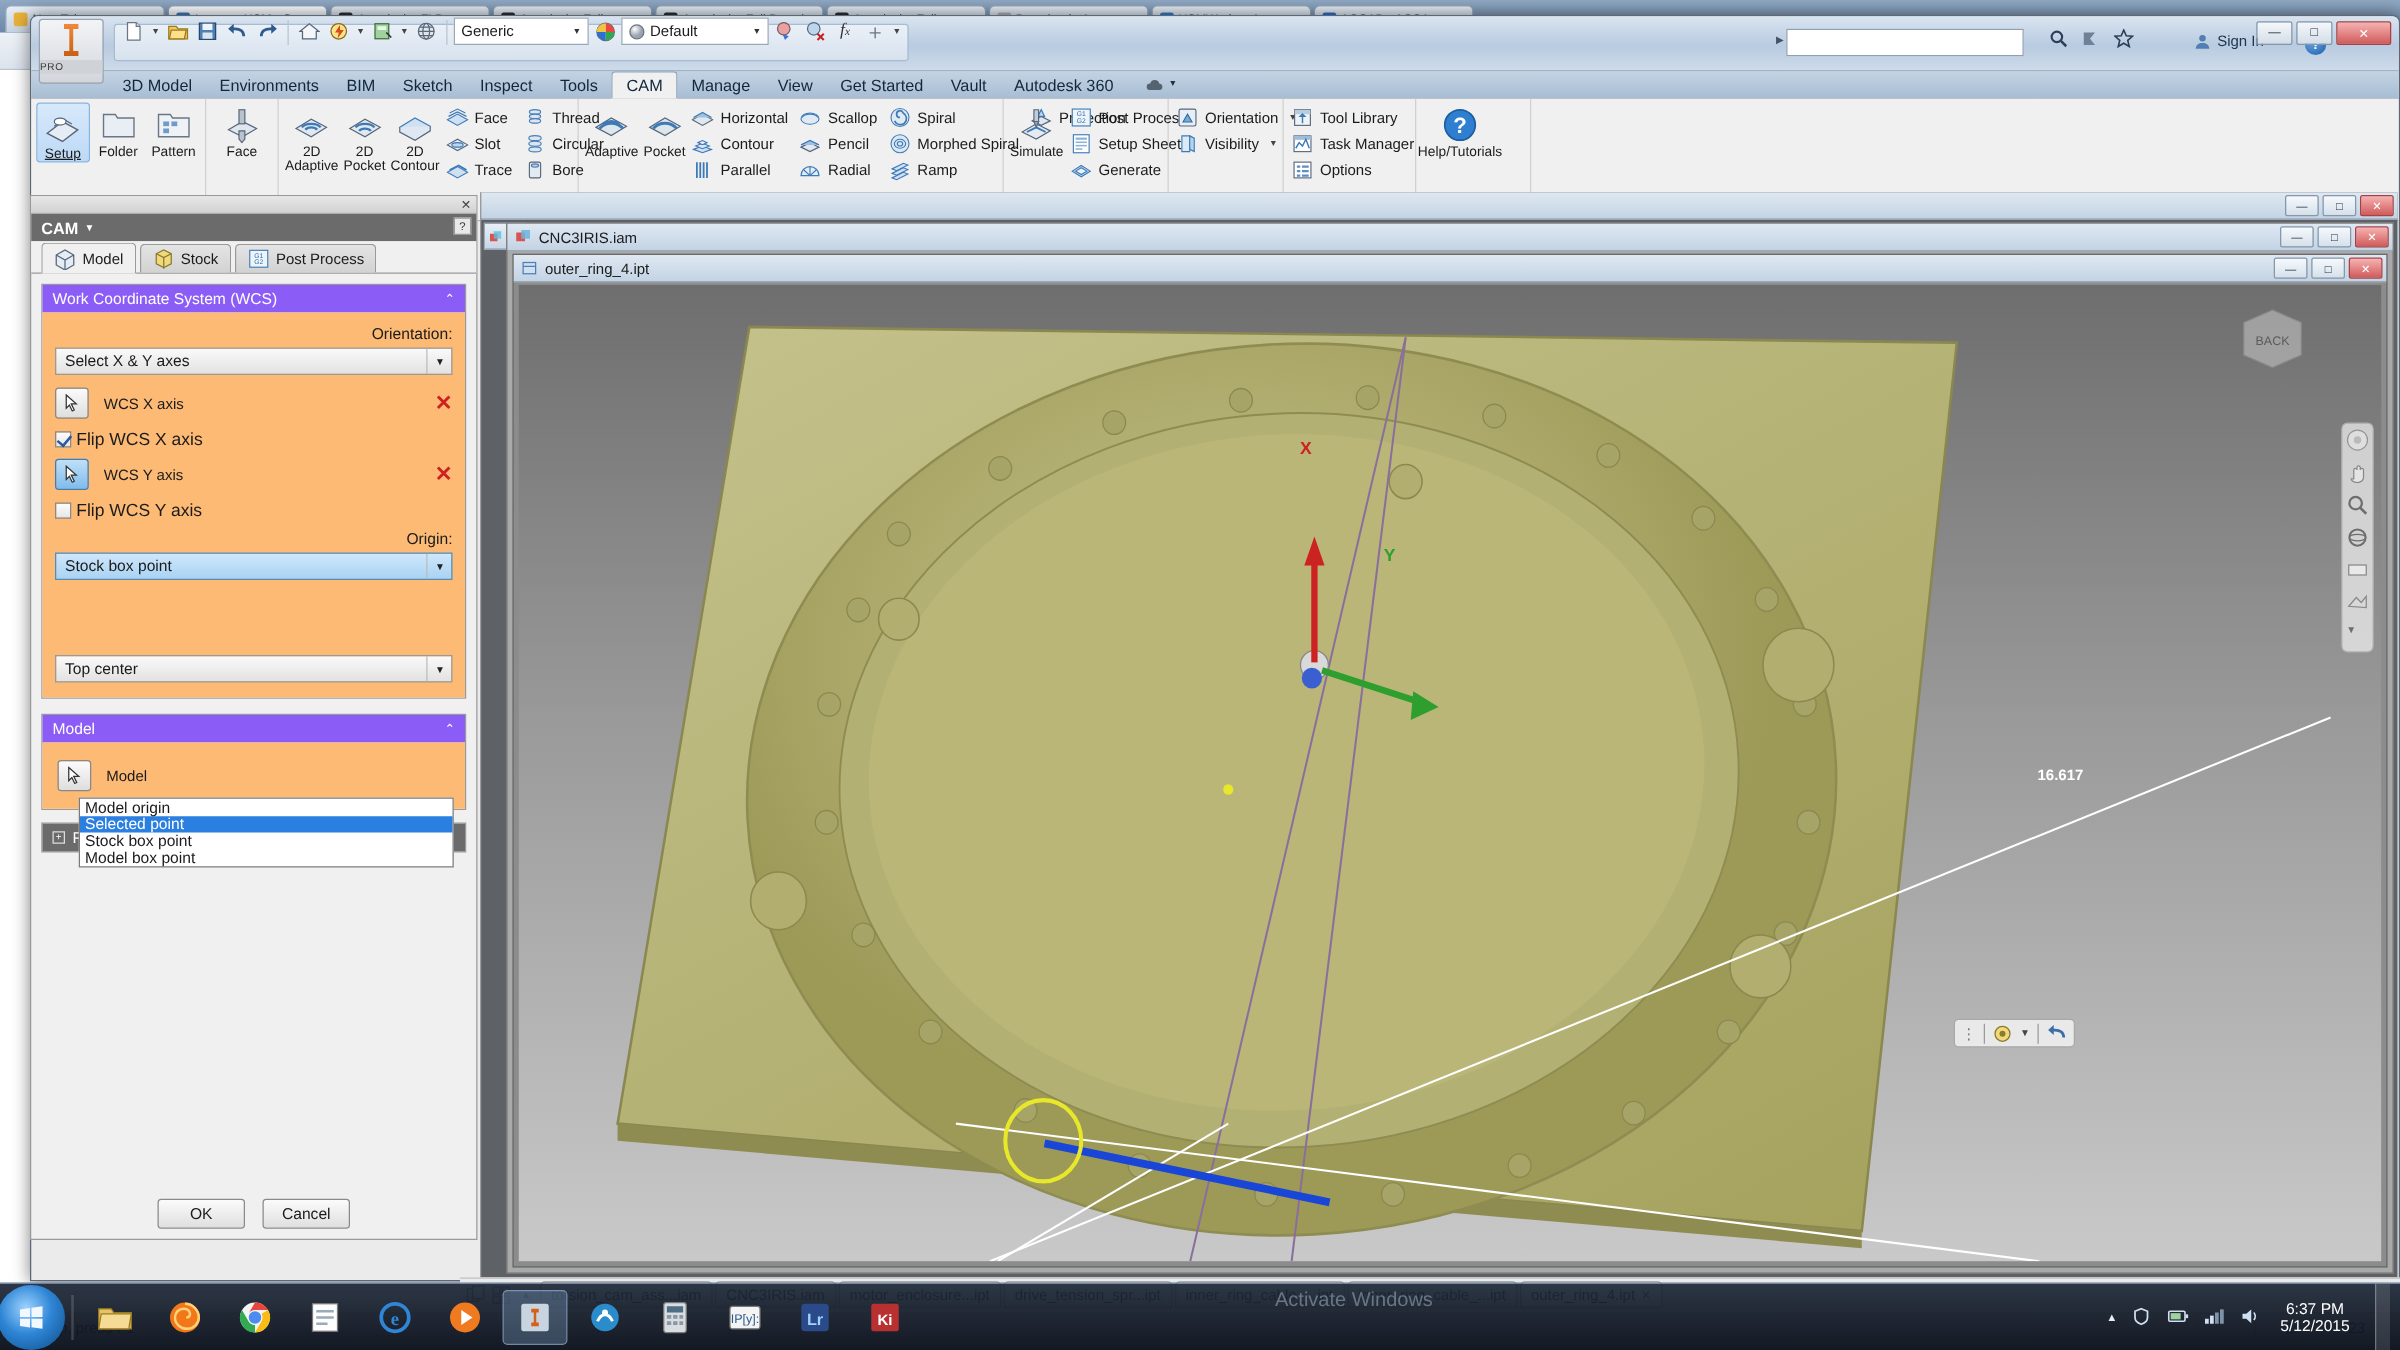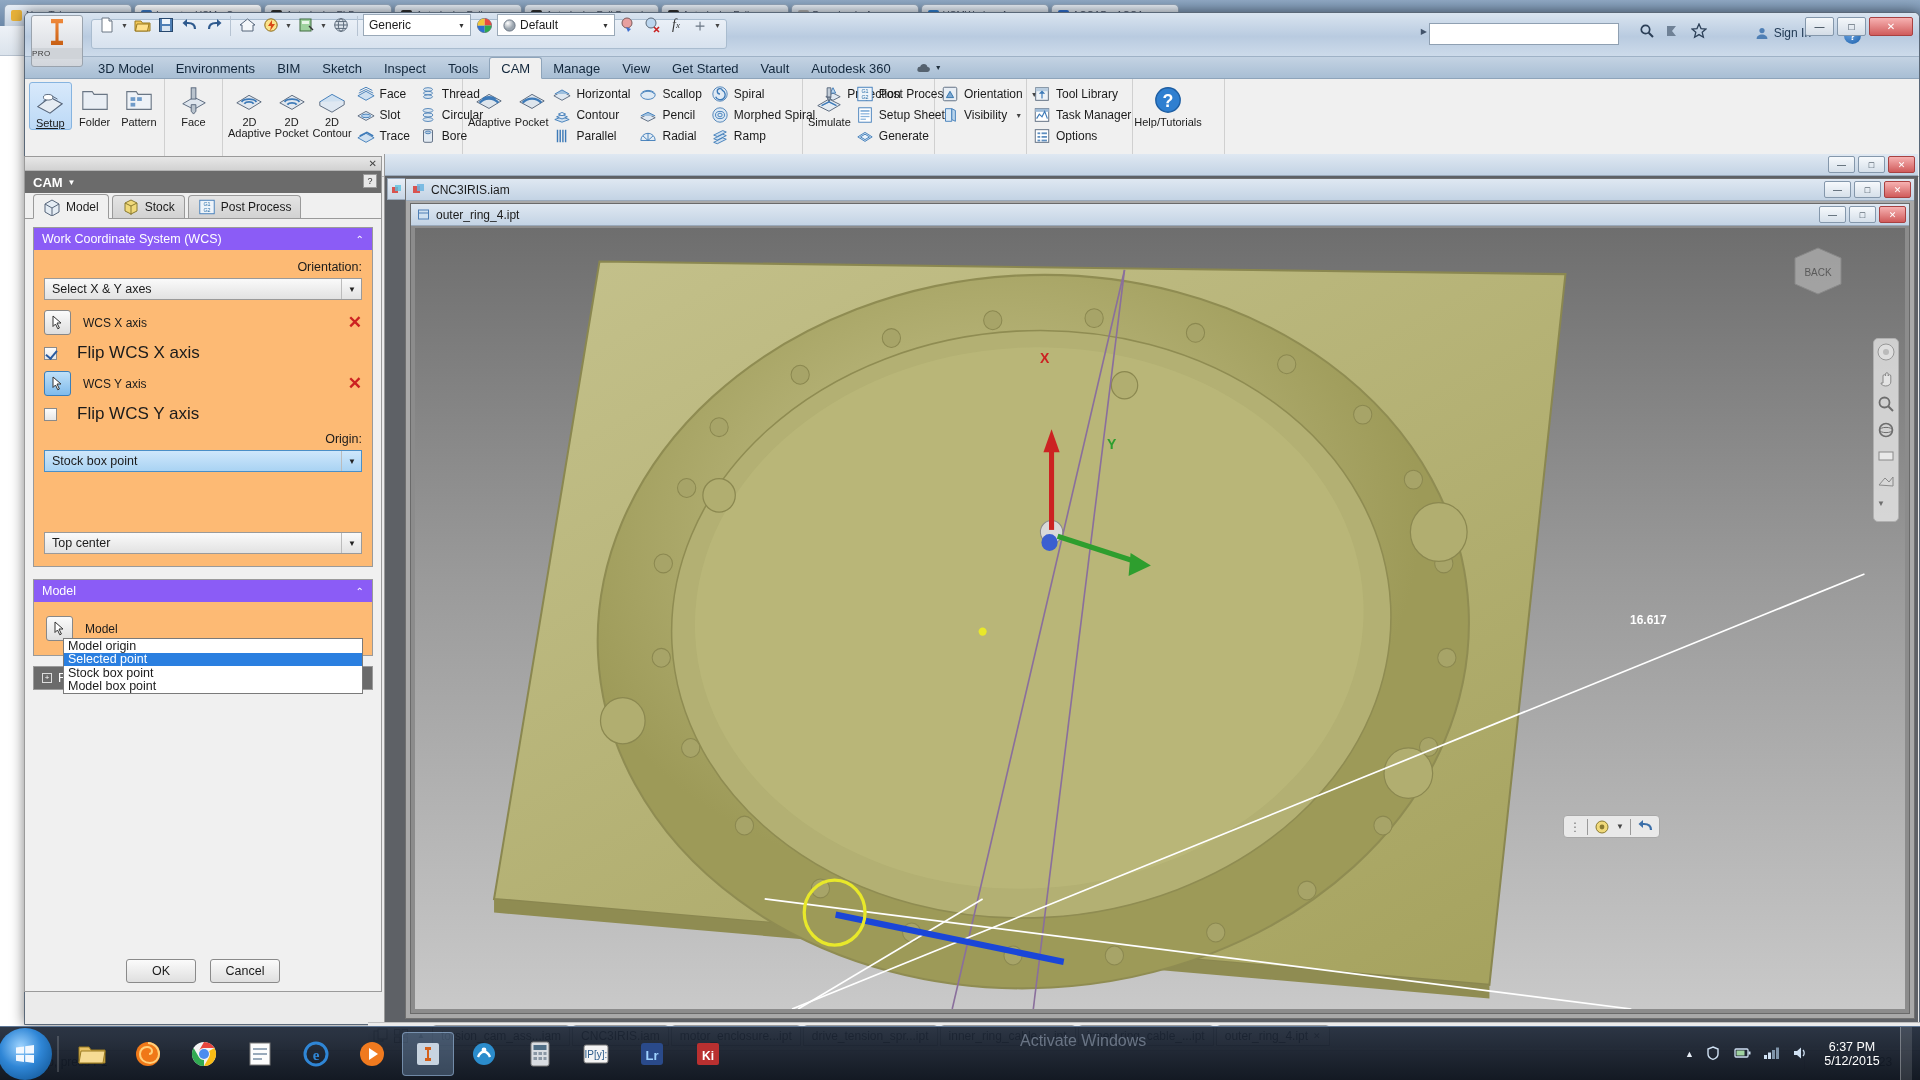--- a/index.html
+++ b/index.html
@@ -118,21 +118,21 @@
   .lbl-sm { font-size:12.5px; margin-bottom:4px; }
   .combo { height:22px; background:linear-gradient(#fafafa,#e2e2e2); border:1px solid #9a9a9a;
      display:flex; align-items:center; justify-content:space-between; padding:0 3px 0 7px; font-size:12.5px; margin-bottom:10px;}
   .combo .arw { font-size:8px; color:#222; border-left:1px solid #bcbcbc; padding-left:4px; height:20px; display:flex; align-items:center; width:17px; justify-content:center;}
   .combo.blue { background:linear-gradient(#cfe7fb,#a9d3f3); border-color:#4b8fc7; margin-bottom:0;}
   .sel-row { display:flex; align-items:center; gap:12px; margin-bottom:8px; }
   .sel-btn { width:27px; height:25px; border:1px solid #888; border-radius:3px;
      background:linear-gradient(#fbfbfb,#dedede); display:flex; align-items:center; justify-content:center;}
   .sel-btn.act { background:linear-gradient(#bfe0f8,#7fbbec); border-color:#3b7fba;}
   .clear-x { margin-left:auto; color:#cc2222; font-size:17px; font-weight:bold; line-height:1; }
-  .chk-row { display:flex; align-items:center; gap:20px; margin-bottom:8px; font-size:17px;}
+  .chk-row { display:flex; align-items:center; gap:4px; margin-bottom:8px; font-size:14px;}
   .chk { width:13px; height:13px; border:1px solid #8a8a8a; background:linear-gradient(#fdfdfd,#e6e6e6); position:relative;}
   .chk.on::after { content:""; position:absolute; left:3px; top:0px; width:5px; height:9px;
       border:solid #2a5a9e; border-width:0 2px 2px 0; transform:rotate(40deg);}
   .dropdown-list { position:absolute; left:38px; top:481px; width:300px; background:#fff;
      border:1px solid #7a7a7a; z-index:30; }
   .dl-item { height:13.5px; font-size:12.5px; padding:0 4px; display:flex; align-items:center; }
   .dl-item.sel { background:#2a7fe0; color:#fff; }
   .model-row { display:flex; align-items:center; gap:12px; padding:6px 2px;}
   .fixture-grp { margin:10px 8px 0; border:1px solid #9a9a9a;}
   .fixture-head { height:22px; background:#6b6b6b; color:#fff; font-size:12.5px; display:flex; align-items:center; gap:6px; padding:0 8px;}

